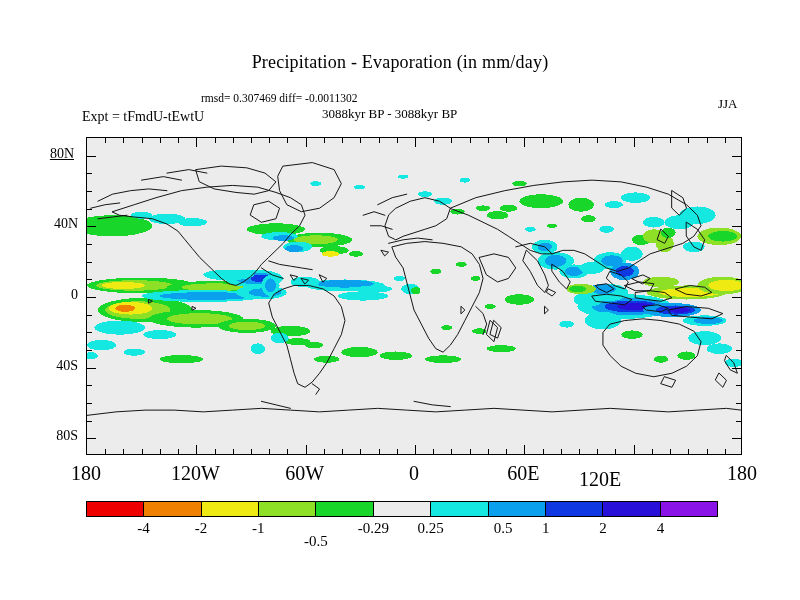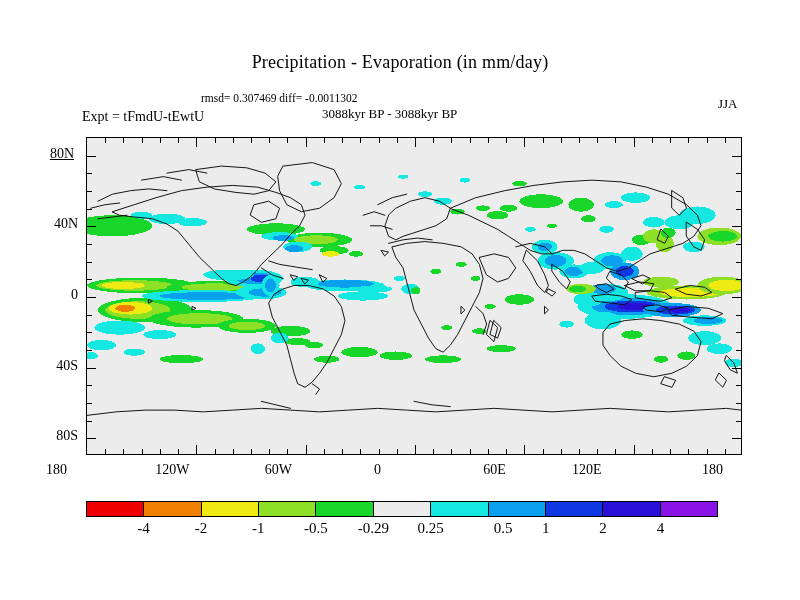--- a/index.html
+++ b/index.html
@@ -23,21 +23,21 @@
   .tk{position:absolute;background:#000;}
   .xt{width:1px;height:5px;bottom:0;}
   .xt.maj{height:9px;}
   .yt{height:1px;width:5px;left:0;}
   .yt.maj{width:9px;}
   .xtR{width:1px;height:5px;top:0;}
   .xtR.maj{height:9px;}
   .ytR{height:1px;width:5px;right:0;}
   .ytR.maj{width:9px;}
 
-  .xlab{position:absolute;top:462px;font-size:14px;width:80px;}
+  .xlab{position:absolute;top:462px;font-size:20px;text-align:center;width:80px;}
   .ylab{position:absolute;font-size:14px;text-align:right;width:46px;}
 
   
   #cbar{position:absolute;left:86px;top:501px;width:632px;height:16px;
         box-sizing:border-box;border:1px solid #000;display:flex;}
   #cbar div{flex:1 1 0;height:100%;border-right:1px solid #000;box-sizing:border-box;}
   #cbar div:last-child{border-right:none;}
   .clab{position:absolute;top:520px;font-size:15px;text-align:center;width:60px;}
 </style>
 </head>
@@ -413,21 +413,21 @@
     <div class="tk ytR maj" style="top: 17.6667px;"></div>
   </div>
 
 <div id="ticks-layer"></div>
 <div id="labels-layer">
     <div class="xlab" style="left: 46px;">180</div>
     <div class="xlab" style="left: 155.333px;">120W</div>
     <div class="xlab" style="left: 264.667px;">60W</div>
     <div class="xlab" style="left: 374px;">0</div>
     <div class="xlab" style="left: 483.333px;">60E</div>
-    <div class="xlab" style="left: 572px;">120E</div>
+    <div class="xlab" style="left: 560px; margin-top: 6px;">120E</div>
     <div class="xlab" style="left: 702px;">180</div>
     <div class="ylab" style="left: 28px; top: 145.667px; text-decoration: underline;">80N</div>
     <div class="ylab" style="left: 32px; top: 216.333px;">40N</div>
     <div class="ylab" style="left: 32px; top: 287px;">0</div>
     <div class="ylab" style="left: 32px; top: 357.667px;">40S</div>
     <div class="ylab" style="left: 32px; top: 428.333px;">80S</div>
   </div>
 
 <div id="cbar">
     <div style="background: rgb(238, 0, 0);"></div>
@@ -439,20 +439,20 @@
     <div style="background: rgb(20, 232, 224);"></div>
     <div style="background: rgb(10, 160, 238);"></div>
     <div style="background: rgb(16, 56, 226);"></div>
     <div style="background: rgb(40, 16, 216);"></div>
     <div style="background: rgb(138, 20, 232);"></div>
   </div>
 <div id="cbar-labels">
     <div class="clab" style="left: 113.455px;">-4</div>
     <div class="clab" style="left: 170.909px;">-2</div>
     <div class="clab" style="left: 228.364px;">-1</div>
-    <div class="clab" style="left: 285.818px;">-0.5</div>
+    <div class="clab" style="left: 285.818px; margin-top: 13px;">-0.5</div>
     <div class="clab" style="left: 343.273px;">-0.29</div>
     <div class="clab" style="left: 400.727px; text-align: center;">0.25</div>
     <div class="clab" style="left: 473px;">0.5</div>
     <div class="clab" style="left: 515.636px;">1</div>
     <div class="clab" style="left: 573.091px;">2</div>
     <div class="clab" style="left: 630.545px;">4</div>
   </div>
 
 </body></html>

